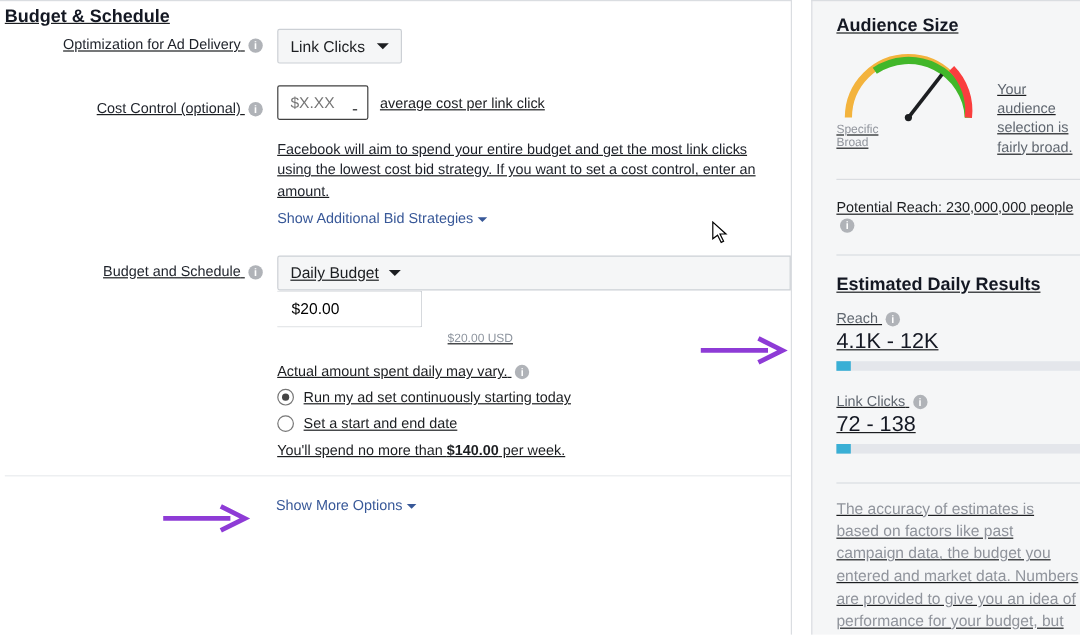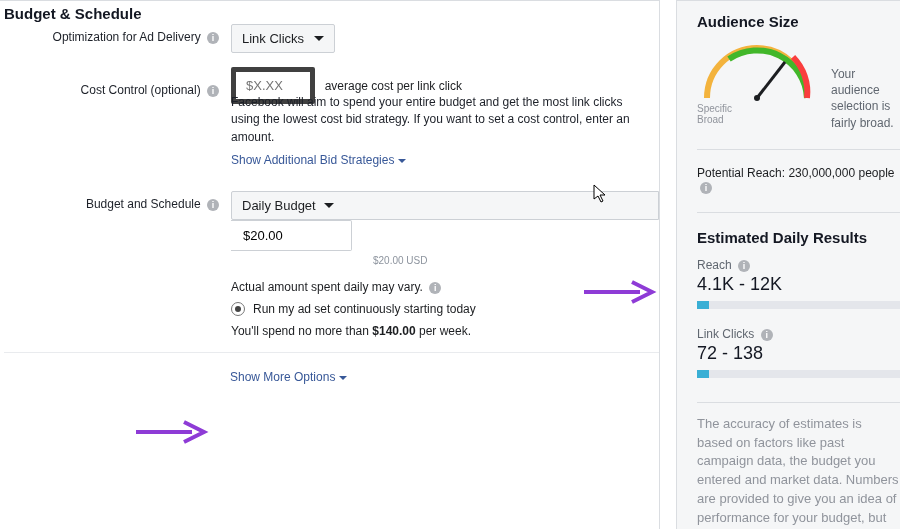--- a/index.html
+++ b/index.html
@@ -11,23 +11,23 @@
   h3{font-size:18px;font-weight:normal;margin:2px 0 6px 0;color:#141823;}
   .sub{color:#90949c;font-size:12px;margin:0 0 26px 0;}
   .row{display:flex;margin-bottom:24px;}
   .lab{flex:0 0 215px;text-align:right;padding-right:12px;padding-top:6px;color:#1d2129;font-size:12px;}
   .lab .info, .info{display:inline-block;width:12px;height:12px;border-radius:50%;background:#b0b3b8;color:#fff;font-size:9px;line-height:12px;text-align:center;font-weight:bold;vertical-align:middle;margin-left:3px;}
   .val{flex:1;}
   .dd{display:inline-flex;align-items:center;border:1px solid #ccd0d5;background:#f5f6f7;border-radius:2px;padding:6px 10px;font-size:13px;cursor:pointer;}
   .dd .caret{margin-left:10px;}
   .caret{width:0;height:0;border-left:5px solid transparent;border-right:5px solid transparent;border-top:5px solid #1c1e21;display:inline-block;}
   .caret-sm{width:0;height:0;border-left:4px solid transparent;border-right:4px solid transparent;border-top:4px solid #385898;display:inline-block;margin-left:4px;vertical-align:middle;}
-  .tin{border:5px solid #404040;border-radius:2px;padding:6px 8px;font-size:13px;color:#8d949e;}
+  .tin{border:1px solid #404040;border-radius:2px;padding:6px 8px;font-size:13px;color:#8d949e;}
   .tin input{border:none;outline:none;width:50px;font-size:13px;color:#1c1e21;background:transparent;}
-  .desc{color:#1d2129;font-size:12px;margin-top:0;max-width:400px;line-height:1.45;}
+  .desc{color:#1d2129;font-size:12px;margin-top:22px;max-width:400px;line-height:1.45;}
   .link{color:#385898;font-size:12px;cursor:pointer;display:inline-block;}
   .budgetline{display:flex;gap:0;flex-direction:column;}
   .budgetline .dd{border-right:1px solid #ccd0d5;border-top-right-radius:0;border-bottom-right-radius:0;}
   .amt{border:1px solid #ccd0d5;border-left:none;border-top-right-radius:2px;border-bottom-right-radius:2px;padding:6px 10px;width:100px;}
   .amt input{border:none;outline:none;font-size:13px;width:90px;}
   .hint{font-size:10px;color:#8d949e;margin:4px 0 0 142px;}
   .radio-row{display:flex;margin:8px 0;font-size:12px;}
   .radio{width:12px;height:12px;border:1px solid #777;border-radius:50%;margin-right:8px;display:inline-flex;align-items:center;justify-content:center;}
   .radio.sel::after{content:"";width:6px;height:6px;background:#444;border-radius:50%;}
   .note{font-size:12px;color:#1c1e21;}
@@ -45,21 +45,21 @@
   hr.sside{border:none;border-top:1px solid #dadde1;margin:4px 0 16px 0;}
   .metric-lab{font-size:12px;color:#606770;margin-top:12px;}
   .bar{height:8px;background:#e4e6eb;position:relative;margin:4px 0 8px 0;}
   .bar-fill{position:absolute;left:0;top:0;bottom:0;background:#39afd5;}
   .foot{font-size:13px;color:#90949c;line-height:1.45;margin-top:24px;border-top:1px solid #dadde1;padding-top:12px;}
   .cursor{position:absolute;left:593px;top:184px;}
 </style>
 </head>
 <body>
 
-<div class="page" style="position:relative;">
+<div class="page" style="position:relative;text-decoration:underline;">
   <div class="main">
     <h1>Budget &amp; Schedule</h1>
 
     <div class="row">
       <div class="lab">
         <span>Optimization for Ad Delivery</span>
         <span class="info">i</span>
       </div>
       <div class="val">
         <div class="dd">
@@ -106,20 +106,24 @@
         <div class="hint">$20.00 USD</div>
 
         <div style="margin-top:14px;font-size:12px;">
           <span>Actual amount spent daily may vary.</span>
           <span class="info">i</span>
         </div>
 
         <div class="radio-row">
           <span class="radio sel"></span>
           <span>Run my ad set continuously starting today</span>
+        </div>
+        <div class="radio-row">
+          <span class="radio"></span>
+          <span>Set a start and end date</span>
         </div>
 
         <div class="note">
           <span>You'll spend no more than </span><b>$140.00</b><span> per week.</span>
         </div>
       </div>
     </div>
 
     <hr class="sep">
 

